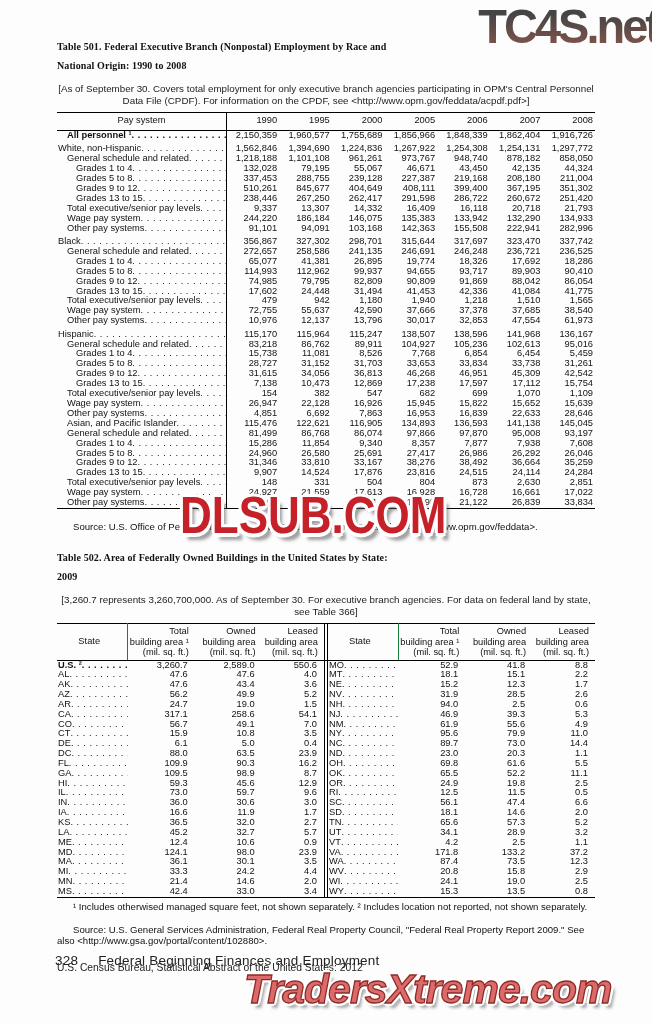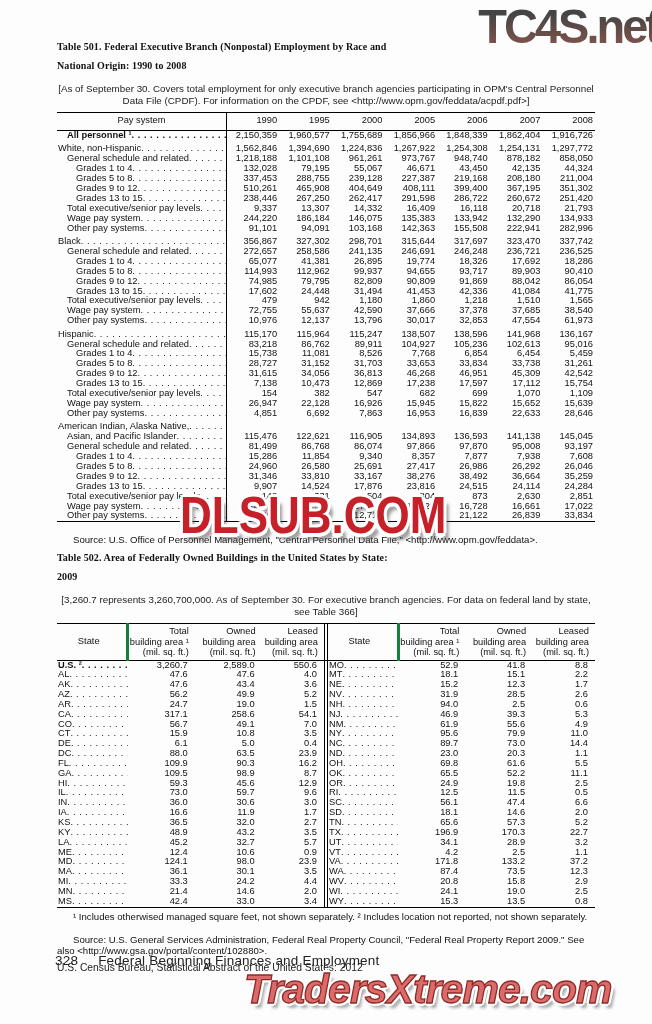--- a/index.html
+++ b/index.html
@@ -34,21 +34,21 @@
   .ind0 .lblwrap{padding-left:1px;}
   .ind1 .lblwrap{padding-left:10px;}
   .ind2 .lblwrap{padding-left:19px;}
   .bold,.bold *{font-weight:700;text-align:right;}
 
   .foot{font-size:9.6px;line-height:11.3px;margin:3px 0 0;text-indent:16px;}
   .foot.nowrapind{margin-top:12px;}
 
   
   #t502-table th.sth{vertical-align:middle;text-align:center;}
-  #t502-table .stcol{border-right:3px solid #15803d;}
+  #t502-table .stcol{border-right:1px solid #15803d;}
   #t502-table .midsp{border-left:1px solid #000;border-right:1px solid #000;}
   #t502-table th{padding:2px 6px 2px 0;}
   #t502-table th .hl{text-align:right;line-height:10.5px;}
   #t502-table td.n2{text-align:right;padding-right:7px;}
   #t502-table tbody td{line-height:9.85px;}
 
   
   .pagefoot{position:absolute;left:55px;top:953px;font-size:13.5px;color:#222;letter-spacing:.2px;}
   .pagefoot .num{margin-right:20px;}
   .credit{position:absolute;left:57px;top:962px;width:538px;
@@ -172,21 +172,21 @@
             <td class="num">211,004</td>
           </tr>
           <tr>
             <td class="col-label ind2">
               <div class="lblwrap">
                 <span class="txt">Grades 9 to 12</span>
                 <span class="dots"></span>
               </div>
             </td>
             <td class="num">510,261</td>
-            <td class="num">465,908</td>
+            <td class="num">845,677</td>
             <td class="num">404,649</td>
             <td class="num">408,111</td>
             <td class="num">399,400</td>
             <td class="num">367,195</td>
             <td class="num">351,302</td>
           </tr>
           <tr>
             <td class="col-label ind2">
               <div class="lblwrap">
                 <span class="txt">Grades 13 to 15</span>
@@ -339,21 +339,21 @@
           <tr>
             <td class="col-label ind1">
               <div class="lblwrap">
                 <span class="txt">Total executive/senior pay levels</span>
                 <span class="dots"></span>
               </div>
             </td>
             <td class="num">479</td>
             <td class="num">942</td>
             <td class="num">1,180</td>
-            <td class="num">1,860</td>
+            <td class="num">1,940</td>
             <td class="num">1,218</td>
             <td class="num">1,510</td>
             <td class="num">1,565</td>
           </tr>
           <tr>
             <td class="col-label ind1">
               <div class="lblwrap">
                 <span class="txt">Wage pay system</span>
                 <span class="dots"></span>
               </div>
@@ -508,35 +508,20 @@
                 <span class="dots"></span>
               </div>
             </td>
             <td class="num">4,851</td>
             <td class="num">6,692</td>
             <td class="num">7,863</td>
             <td class="num">16,953</td>
             <td class="num">16,839</td>
             <td class="num">22,633</td>
             <td class="num">28,646</td>
-          </tr>
-          <tr class="gap">
-            <td class="col-label ind0">
-              <div class="lblwrap">
-                <span class="txt">American Indian, Alaska Native,</span>
-                <span class="dots"></span>
-              </div>
-            </td>
-            <td class="num"></td>
-            <td class="num"></td>
-            <td class="num"></td>
-            <td class="num"></td>
-            <td class="num"></td>
-            <td class="num"></td>
-            <td class="num"></td>
           </tr>
           <tr>
             <td class="col-label ind1">
               <div class="lblwrap">
                 <span class="txt">Asian, and Pacific Islander</span>
                 <span class="dots"></span>
               </div>
             </td>
             <td class="num">115,476</td>
             <td class="num">122,621</td>
@@ -1082,41 +1067,20 @@
                 <span class="dots"></span>
               </div>
             </td>
             <td class="n2">65.6</td>
             <td class="n2">57.3</td>
             <td class="n2">5.2</td>
           </tr>
           <tr>
             <td class="col-label ind0">
               <div class="lblwrap">
-                <span class="txt">KY</span>
-                <span class="dots"></span>
-              </div>
-            </td>
-            <td class="n2">48.9</td>
-            <td class="n2">43.2</td>
-            <td class="n2">3.5</td>
-            <td class="midsp"></td>
-            <td class="col-label ind0">
-              <div class="lblwrap">
-                <span class="txt">TX</span>
-                <span class="dots"></span>
-              </div>
-            </td>
-            <td class="n2">196.9</td>
-            <td class="n2">170.3</td>
-            <td class="n2">22.7</td>
-          </tr>
-          <tr>
-            <td class="col-label ind0">
-              <div class="lblwrap">
                 <span class="txt">LA</span>
                 <span class="dots"></span>
               </div>
             </td>
             <td class="n2">45.2</td>
             <td class="n2">32.7</td>
             <td class="n2">5.7</td>
             <td class="midsp"></td>
             <td class="col-label ind0">
               <div class="lblwrap">

